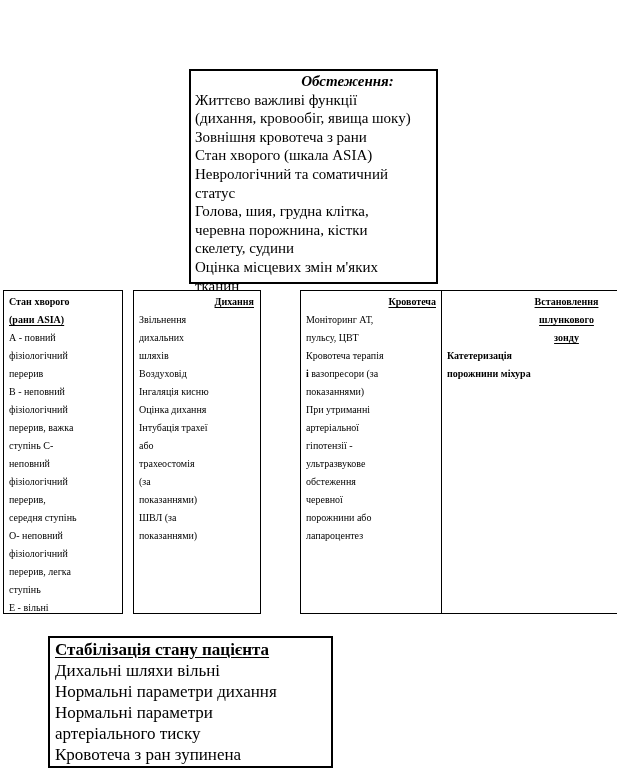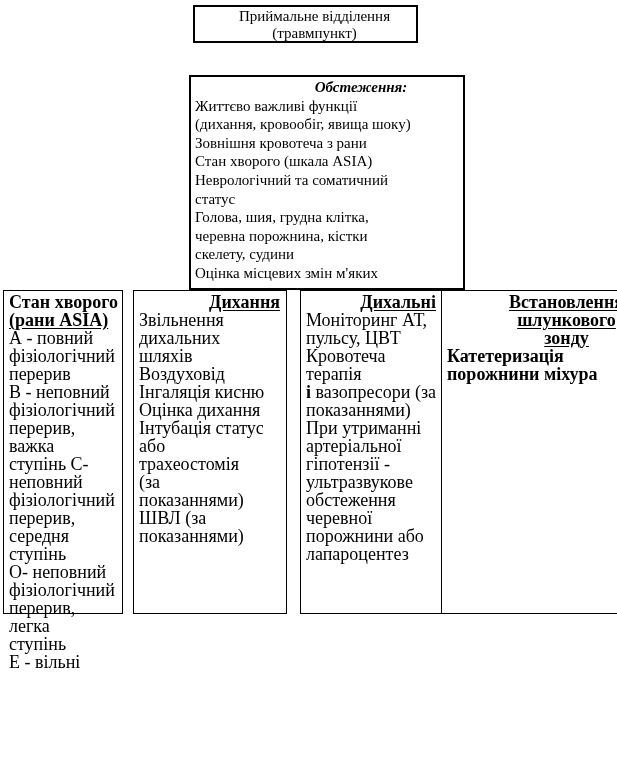--- a/index.html
+++ b/index.html
@@ -28,39 +28,39 @@
   
   #admission-box {
     left: 193px; top: 5px; width: 225px; height: 38px;
     border-width: 2px;
     font-size: 15px; line-height: 17px;
     text-align: center;
     padding-top: 1px; padding-left: 18px;
   }
   
   #examination-box {
-    left: 189px; top: 75px; width: 276px; height: 215px;
+    left: 189px; top: 69px; width: 249px; height: 215px;
     border-width: 2px;
     font-size: 15px; line-height: 18.6px;
     padding: 1px 4px 0 4px;
   }
   #examination-box .title {
     font-weight: bold;
     font-style: italic;
     text-align: center;
     padding-left: 68px;
   }
   
   .col {
     top: 290px; height: 324px;
-    font-size: 18px; line-height: 18px;
+    font-size: 10px; line-height: 18px;
     padding: 2px 3px 0 5px;
   }
   #patient-state-box { left: 3px;   width: 120px; }
-  #breathing-box     { left: 133px; width: 154px; }
+  #breathing-box     { left: 133px; width: 128px; }
   #circulation-box   { left: 300px; width: 143px; }
   #gastric-tube-box  { left: 441px; width: 194px; }
   .col .hdr { font-weight: bold; }
   .hdr-right { text-align: right; padding-right: 3px; }
   .hdr-centerish { text-align: center; padding-left: 55px; }
   .u { text-decoration: underline; text-underline-offset: 2px; }
   .b { font-weight: bold; }
   
   #stabilization-box {
     left: 48px; top: 636px; width: 285px; height: 132px;
@@ -72,24 +72,20 @@
     font-weight: bold;
     text-decoration: underline;
     text-underline-offset: 2px;
   }
 </style>
 </head>
 <body>
 
 <div id="canvas">
 
-  <div class="box" id="admission-box">
-    <div class="pre">Приймальне відділення
-(травмпункт)</div>
-  </div>
 
   <div class="box" id="examination-box">
     <div class="title">Обстеження:</div>
     <div class="pre">Життєво важливі функції
 (дихання, кровообіг, явища шоку)
 Зовнішня кровотеча з рани
 Стан хворого (шкала ASIA)
 Неврологічний та соматичний
 статус
 Голова, шия, грудна клітка,
@@ -123,31 +119,31 @@
   </div>
 
   <div class="box col" id="breathing-box">
     <div class="hdr hdr-right u">Дихання</div>
     <div class="pre">Звільнення
 дихальних
 шляхів
 Воздуховід
 Інгаляція кисню
 Оцінка дихання
-Інтубація статус
+Інтубація трахеї
 або
 трахеостомія
 (за
 показаннями)
 ШВЛ (за
 показаннями)</div>
   </div>
 
   <div class="box col" id="circulation-box">
-    <div class="hdr hdr-right u">Дихальні</div>
+    <div class="hdr hdr-right u">Кровотеча</div>
     <div class="pre"><span>Моніторинг АТ,
 пульсу, ЦВТ
 Кровотеча терапія
 </span><span class="b">і</span><span> вазопресори (за
 показаннями)
 При утриманні
 артеріальної
 гіпотензії -
 ультразвукове
 обстеження
@@ -157,14 +153,22 @@
   </div>
 
   <div class="box col" id="gastric-tube-box">
     <div class="hdr hdr-centerish u pre">Встановлення
 шлункового
 зонду</div>
     <div class="pre b">Катетеризація
 порожнини міхура</div>
   </div>
 
+  <div class="box" id="stabilization-box">
+    <div class="title">Стабілізація стану пацієнта</div>
+    <div class="pre">Дихальні шляхи вільні
+Нормальні параметри дихання
+Нормальні параметри
+артеріального тиску
+Кровотеча з ран зупинена</div>
+  </div>
 
 </div>
 
 </body></html>

